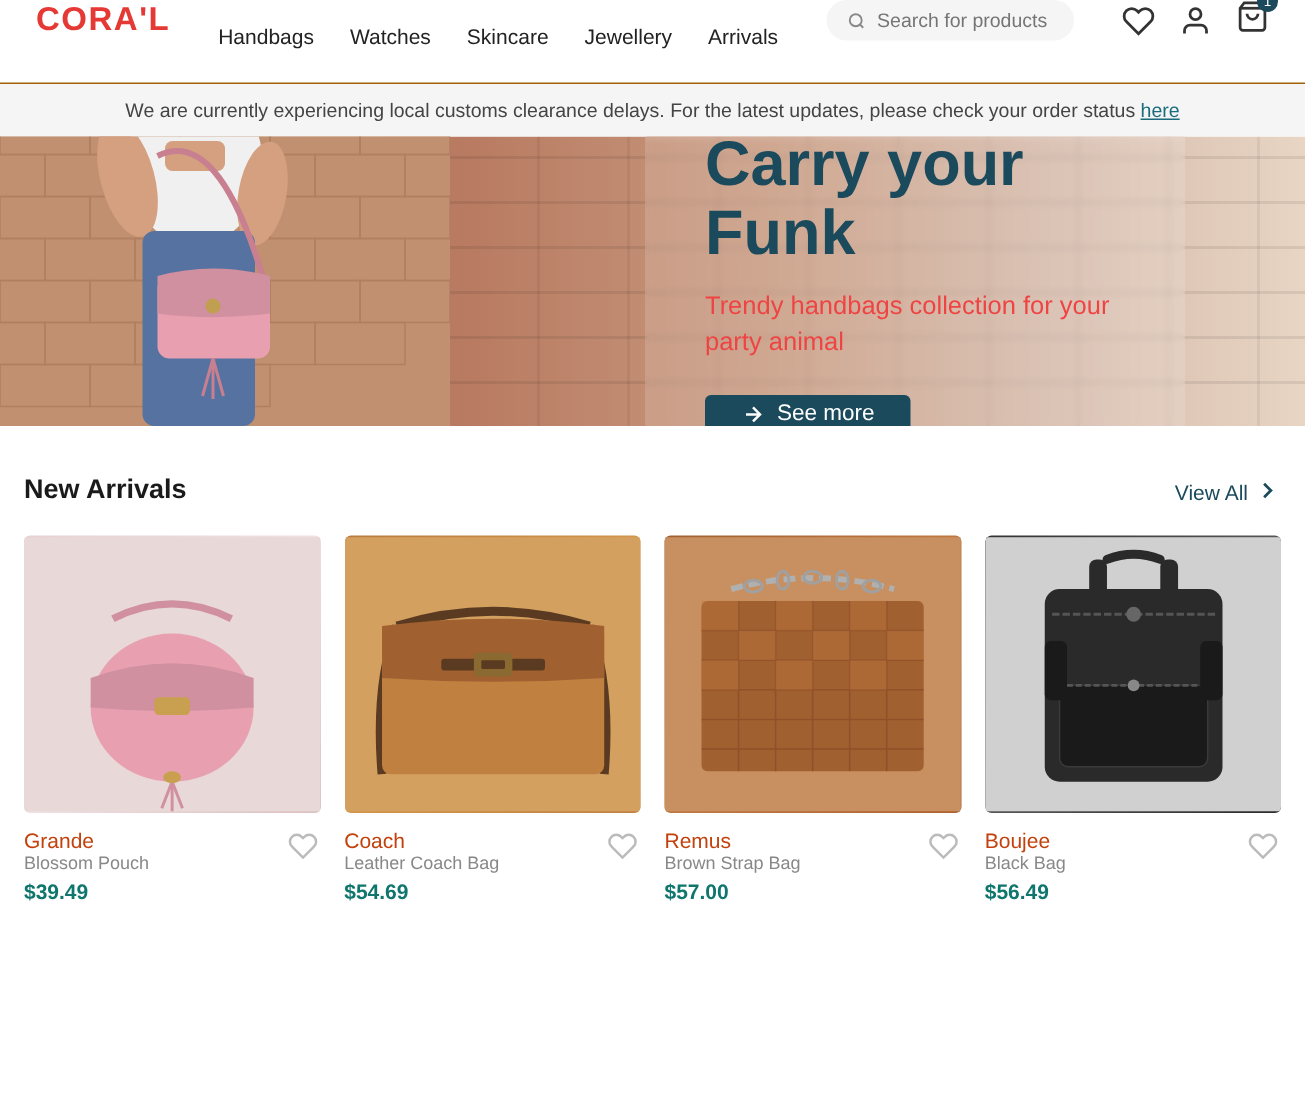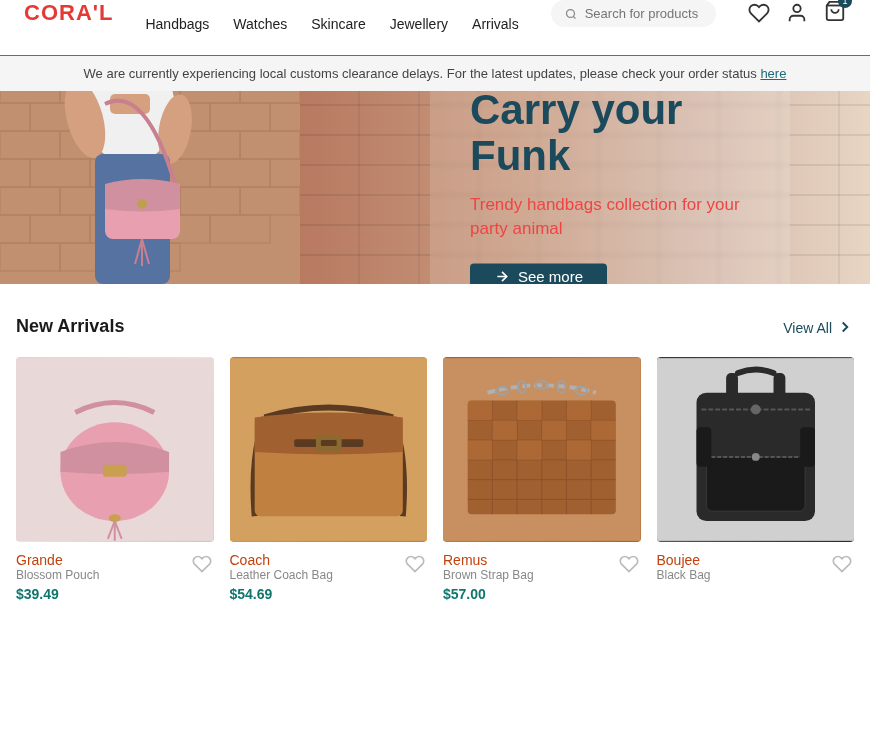--- a/index.html
+++ b/index.html
@@ -556,20 +556,21 @@
 
             <rect x="10" y="60" width="15" height="40" rx="4" fill="#1a1a1a"></rect>
             <rect x="115" y="60" width="15" height="40" rx="4" fill="#1a1a1a"></rect>
           </g>
         </svg>
       </div>
       <div class="product-info">
         <div class="product-details">
           <div class="product-name">Boujee</div>
           <div class="product-subtitle">Black Bag</div>
+          <div class="product-price">$56.49</div>
         </div>
         <button class="wishlist-btn">
           <svg width="20" height="20" viewBox="0 0 24 24" fill="none" stroke="#bbb" stroke-width="2">
             <path d="M20.84 4.61a5.5 5.5 0 0 0-7.78 0L12 5.67l-1.06-1.06a5.5 5.5 0 0 0-7.78 7.78l1.06 1.06L12 21.23l7.78-7.78 1.06-1.06a5.5 5.5 0 0 0 0-7.78z"></path>
           </svg>
         </button>
       </div>
     </div>
 
   </div>

